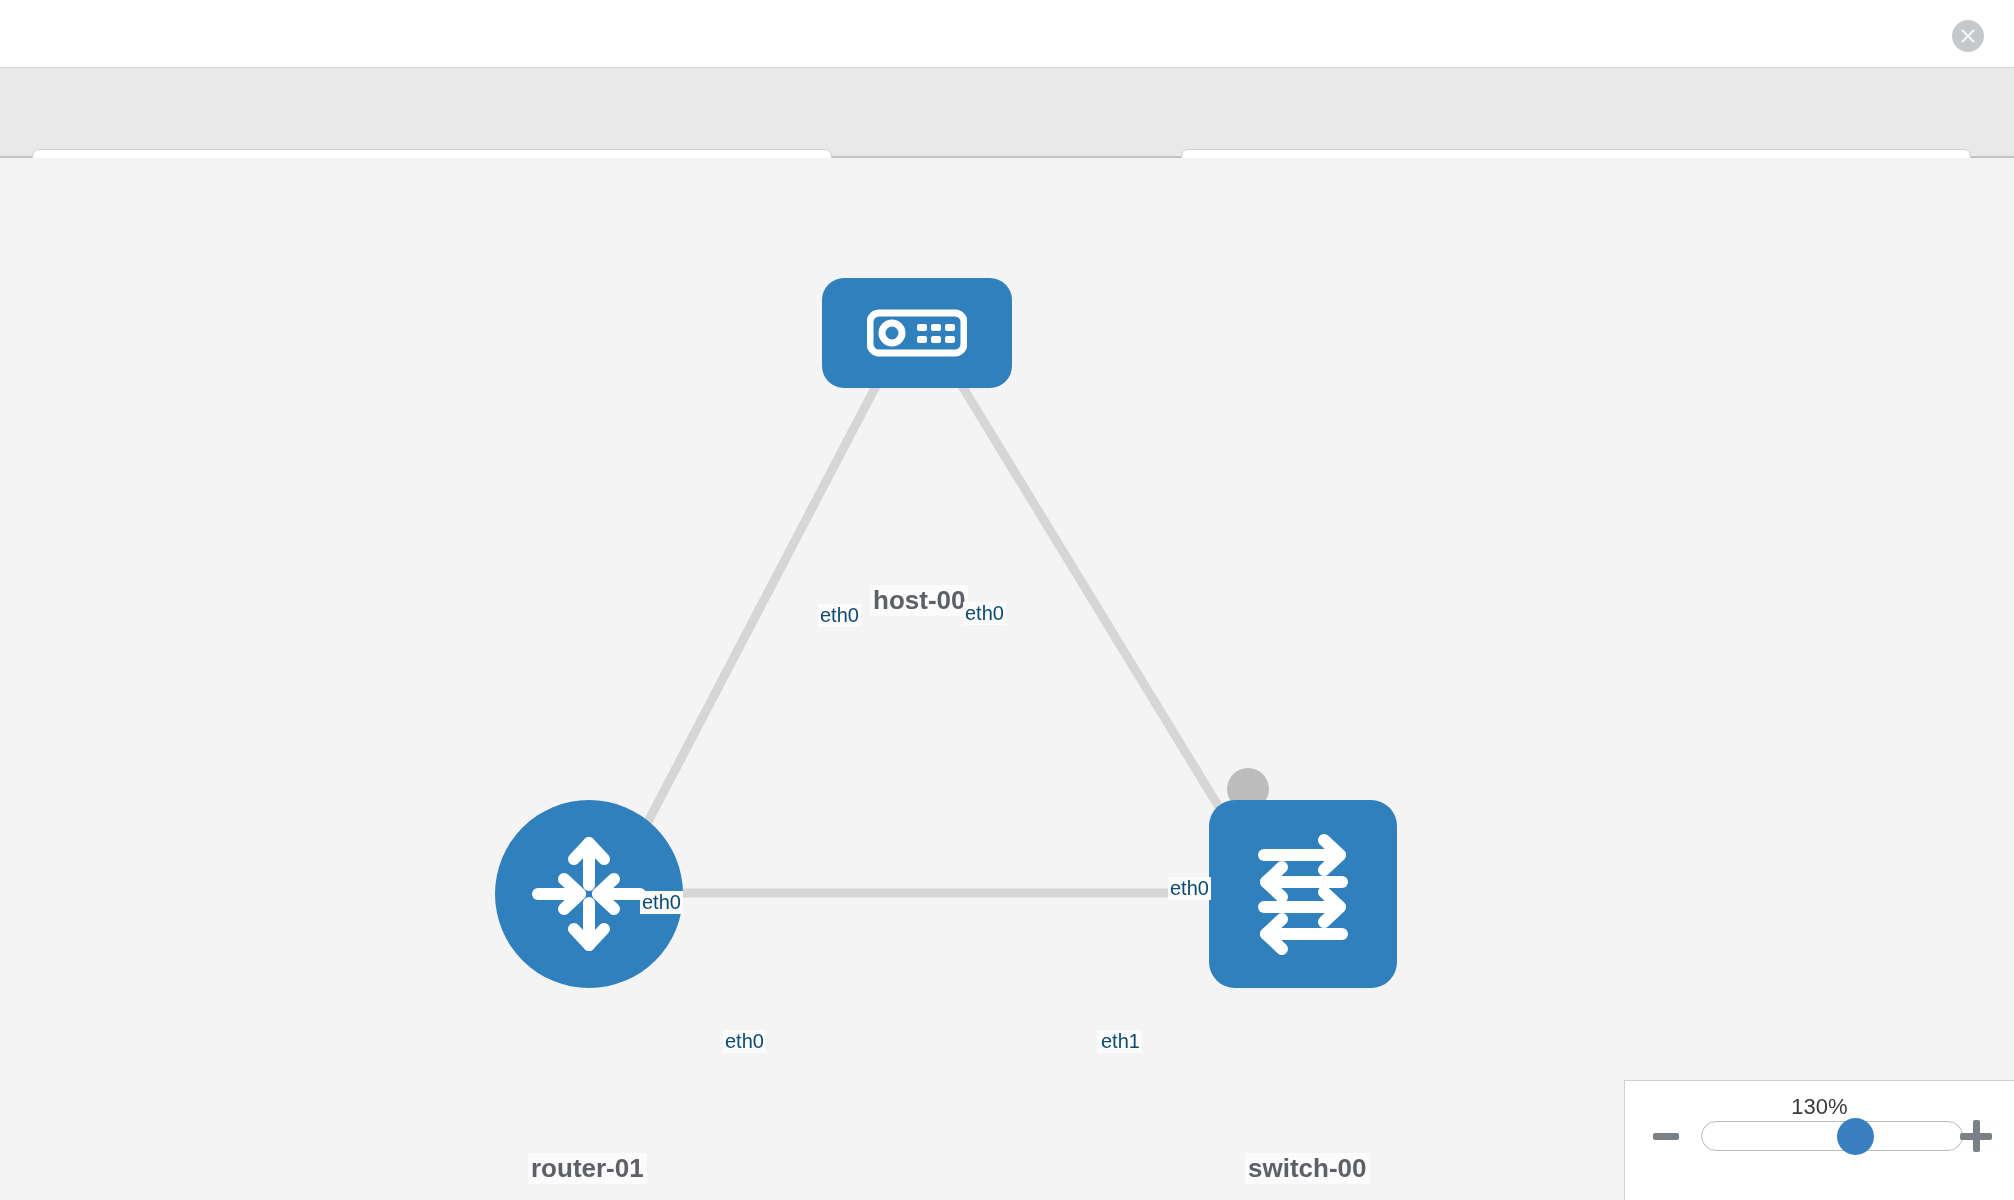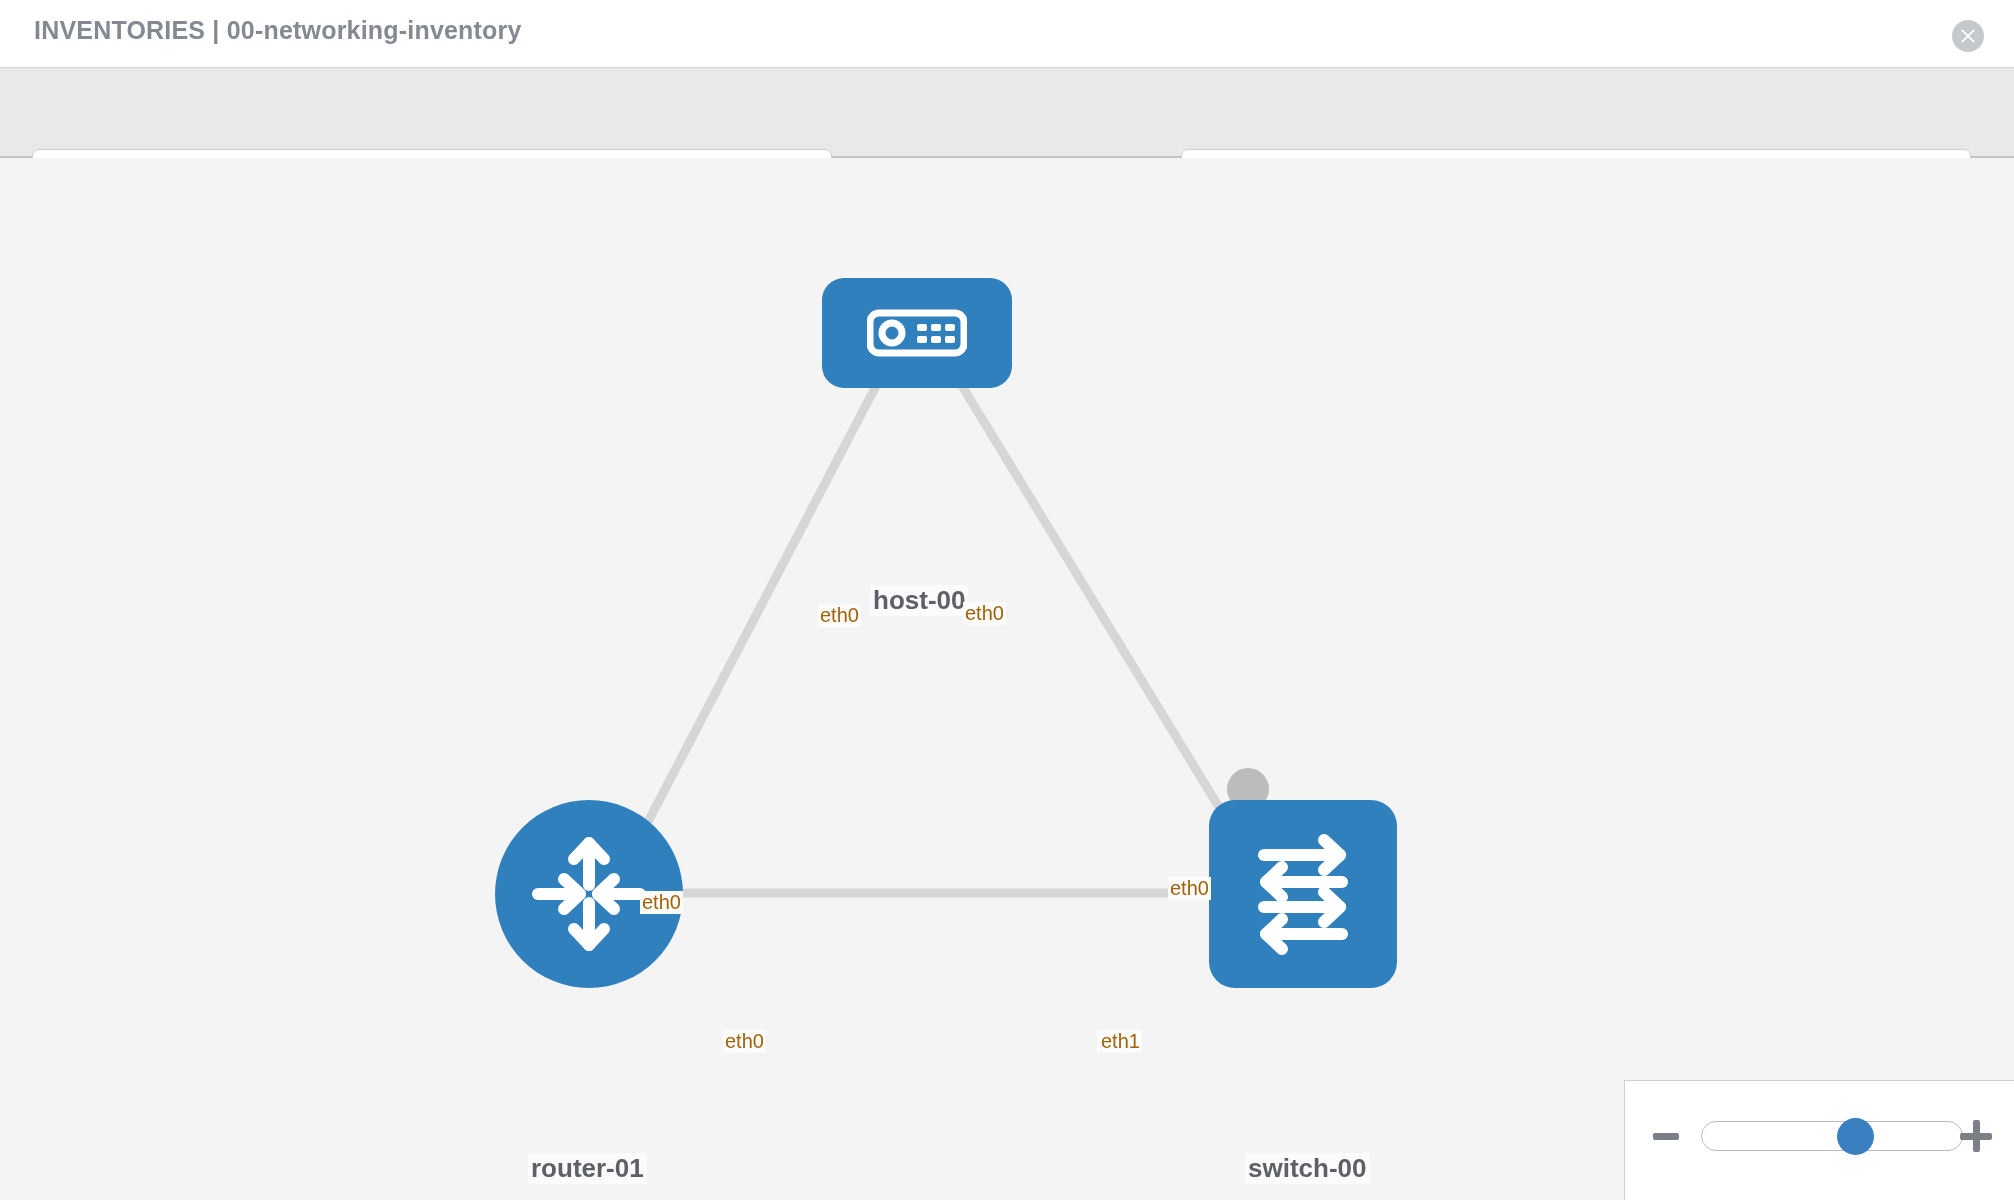--- a/index.html
+++ b/index.html
@@ -92,21 +92,21 @@
   .node-label {
     position: absolute;
     font-size: 26px; color: #5d6066;
     background: #fbfbfb;
     white-space: nowrap;
     padding: 0 3px;
     font-weight: bold;
   }
   .iface-label {
     position: absolute;
-    font-size: 20px; color: #a16207;
+    font-size: 20px; color: #0c4a6e;
     background: #fbfbfb;
     white-space: nowrap;
     padding: 0 2px;
   }
   .port {
     position: absolute;
     background: #bcbcbc;
     border-radius: 50%;
   }
 
@@ -148,21 +148,20 @@
   #zoom-handle {
     position: absolute; top: -4px;
     width: 37px; height: 37px; border-radius: 50%;
     background: #3a7fc0; cursor: grab;
   }
 </style>
 </head>
 <body>
 
 <div id="header">
-  <div id="page-title">INVENTORIES | 00-networking-inventory</div>
   <div id="close-button">
     <svg width="32" height="32" viewBox="0 0 32 32" aria-hidden="true">
       <path d="M10.5 9.2 L16 14.7 L21.5 9.2 L22.8 10.5 L17.3 16 L22.8 21.5 L21.5 22.8 L16 17.3 L10.5 22.8 L9.2 21.5 L14.7 16 L9.2 10.5 Z" fill="#ffffff"></path>
     </svg>
   </div>
 </div>
 
 <div id="toolbar">
 
   <div class="field" id="actions-select">
@@ -263,20 +262,21 @@
 
   <div class="iface-label" style="left:818px; top:446px;">eth0</div>
   <div class="iface-label" style="left:963px; top:444px;">eth0</div>
   <div class="iface-label" style="left:640px; top:733px;">eth0</div>
   <div class="iface-label" style="left:1168px; top:719px;">eth0</div>
   <div class="iface-label" style="left:723px; top:872px;">eth0</div>
   <div class="iface-label" style="left:1097px; top:872px;">eth0</div>
   <div class="iface-label" style="left:1099px; top:872px;">eth1</div>
 
   <div id="zoom-control">
+    <div id="zoom-value">130%</div>
     <div id="zoom-minus"></div>
     <div id="zoom-slider">
       <div id="zoom-handle" style="left: 135px;"></div>
     </div>
     <div id="zoom-plus"></div>
   </div>
 
 </div>
 
 </body></html>

